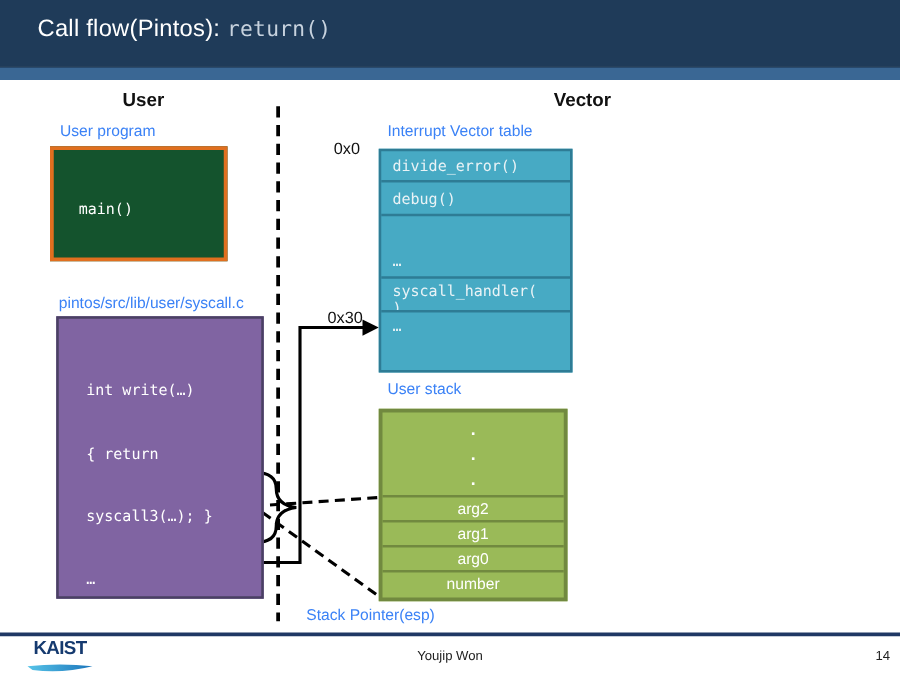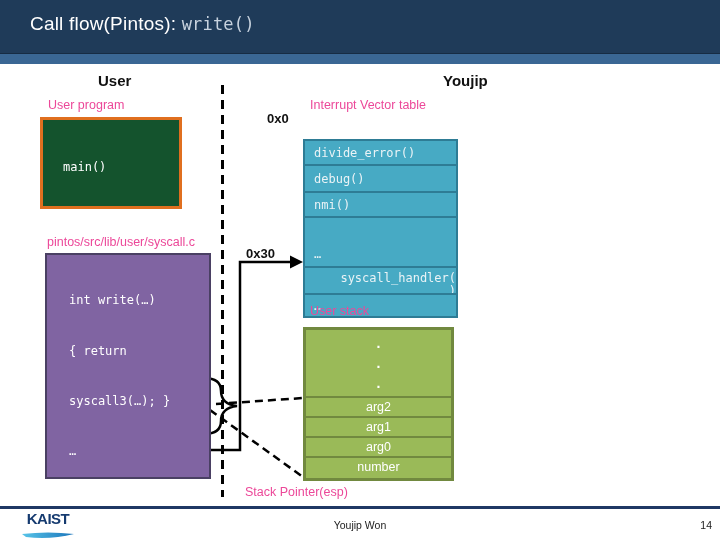--- a/index.html
+++ b/index.html
@@ -8,72 +8,72 @@
   .abs{position:absolute;}
 
   
   .titlebar{left:0;top:0;width:720px;height:53px;background:#1f3b59;}
   .titlebar-strip{left:0;top:53px;width:720px;height:10px;background:#3a6794;border-top:1px solid #162c44;}
   .title-text{left:30px;top:13px;color:#ffffff;font-size:19px;letter-spacing:0.2px;}
   .title-code{font-family:"DejaVu Sans Mono",monospace;color:#c7d2de;font-size:17px;}
 
   
   .col-heading{font-size:15px;font-weight:bold;color:#111111;}
-  .small-label{font-size:12.5px;color:#ec4899;}
+  .small-label{font-size:12.5px;color:#3b82f6;}
 
   
   .orange-box{left:40px;top:117px;width:142px;height:92px;background:#14532d;
               border:3px solid #e06f1f;box-sizing:border-box;
               font-family:"DejaVu Sans Mono",monospace;font-size:12px;line-height:17px;
               color:#ffffff;padding:5px 0 0 20px;white-space:pre;}
 
   
   .purple-box{left:45px;top:253px;width:166px;height:226px;background:#8064a2;
               border:2px solid #4a4063;box-sizing:border-box;
               font-family:"DejaVu Sans Mono",monospace;font-size:12px;line-height:16.7px;
-              color:#ffffff;padding:4px 0 0 22px;white-space:pre;}
+              color:#ffffff;padding:16px 0 0 22px;white-space:pre;}
 
   
   .ivt{left:303px;top:119px;width:155px;height:179px;background:#47aac4;
        border:2px solid #2e7c95;box-sizing:border-box;
-       font-family:"DejaVu Sans Mono",monospace;font-size:12px;color:#eaf3f6;margin-top:20px;}
+       font-family:"DejaVu Sans Mono",monospace;font-size:12px;color:#eaf3f6;}
   .ivt-row{border-bottom:2px solid #2e7c95;box-sizing:border-box;padding-left:9px;
            display:flex;align-items:center;overflow:hidden;}
   .ivt-row.tall{align-items:flex-end;padding-bottom:5px;}
-  .ivt-row.wrap2{display:block;padding-top:4px;line-height:13px;text-align:right;}
+  .ivt-row.wrap2{display:block;padding-top:4px;line-height:13px;}
   .ivt-row:last-child{border-bottom:none;}
 
   
   .stack{left:303px;top:327px;width:151px;height:154px;background:#9aba58;
          border:3px solid #71893f;box-sizing:border-box;color:#ffffff;}
   .stack-dots{height:66px;display:flex;flex-direction:column;align-items:center;justify-content:center;
               font-size:14px;font-weight:bold;line-height:20px;}
   .stack-row{height:20px;border-top:2px solid #71893f;box-sizing:border-box;
              display:flex;align-items:center;justify-content:center;font-size:12.5px;}
 
   
   .footer-rule{left:0;top:506px;width:720px;height:3px;background:#1f3864;}
   .kaist{left:20px;top:512px;width:56px;text-align:center;}
   .kaist-text{font-size:15px;font-weight:bold;color:#153a6f;letter-spacing:-0.5px;line-height:14px;}
   .footer-author{left:0;top:519px;width:720px;text-align:center;font-size:10.5px;color:#222222;}
   .footer-page{right:8px;top:519px;font-size:10.5px;color:#222222;}
 
-  .addr-label{font-size:13px;color:#111111;font-family:"Liberation Sans",sans-serif;font-weight:bold;}
+  .addr-label{font-size:13px;color:#111111;font-family:"Liberation Sans",sans-serif;}
 
   svg.overlay{position:absolute;left:0;top:0;width:720px;height:540px;pointer-events:none;}
 </style>
 </head>
 <body>
 
 <div class="abs titlebar"></div>
 <div class="abs titlebar-strip"></div>
-<div class="abs title-text"><span>Call flow(Pintos): </span><span class="title-code">write()</span></div>
+<div class="abs title-text"><span>Call flow(Pintos): </span><span class="title-code">return()</span></div>
 
 <div class="abs col-heading" style="left:98px;top:72px;">User</div>
-<div class="abs col-heading" style="left:443px;top:72px;">Youjip</div>
+<div class="abs col-heading" style="left:443px;top:72px;">Vector</div>
 
 <svg class="overlay" viewBox="0 0 720 540">
   <line x1="222.5" y1="85" x2="222.5" y2="497" stroke="#000000" stroke-width="3" stroke-dasharray="9 6"></line>
   <path d="M108 450 H240 V262 H292" fill="none" stroke="#000000" stroke-width="2.5"></path>
   <polygon points="303,262 290,255.5 290,268.5" fill="#000000"></polygon>
   <path d="M204 378 Q221 378 221 391 Q221 404 237 406 Q221 408 221 421 Q221 434 204 434" fill="none" stroke="#000000" stroke-width="2.5"></path>
   <line x1="216" y1="404" x2="303" y2="398" stroke="#000000" stroke-width="2.5" stroke-dasharray="8 5"></line>
   <line x1="210" y1="410" x2="303" y2="477" stroke="#000000" stroke-width="2.5" stroke-dasharray="8 5"></line>
 </svg>
 
@@ -97,26 +97,25 @@
   
   
   
   
   
   
 </div>
 
 <div class="abs small-label" style="left:310px;top:98px;">Interrupt Vector table</div>
 <div class="abs addr-label" style="left:267px;top:111px;">0x0</div>
-<div class="abs addr-label" style="left:246px;top:246px;">0x30</div>
+<div class="abs addr-label" style="left:262px;top:246px;">0x30</div>
 
 <div class="abs ivt">
   <div class="ivt-row" style="height:25px;">divide_error()</div>
   <div class="ivt-row" style="height:27px;">debug()</div>
-  <div class="ivt-row" style="height:25px;">nmi()</div>
   <div class="ivt-row tall" style="height:50px;">…</div>
   <div class="ivt-row wrap2" style="height:27px;">
     <div>syscall_handler(</div>
     <div>)</div>
   </div>
   <div class="ivt-row" style="height:21px;">…</div>
 </div>
 
 <div class="abs small-label" style="left:310px;top:304px;text-align:center;">User stack</div>
 <div class="abs stack">

